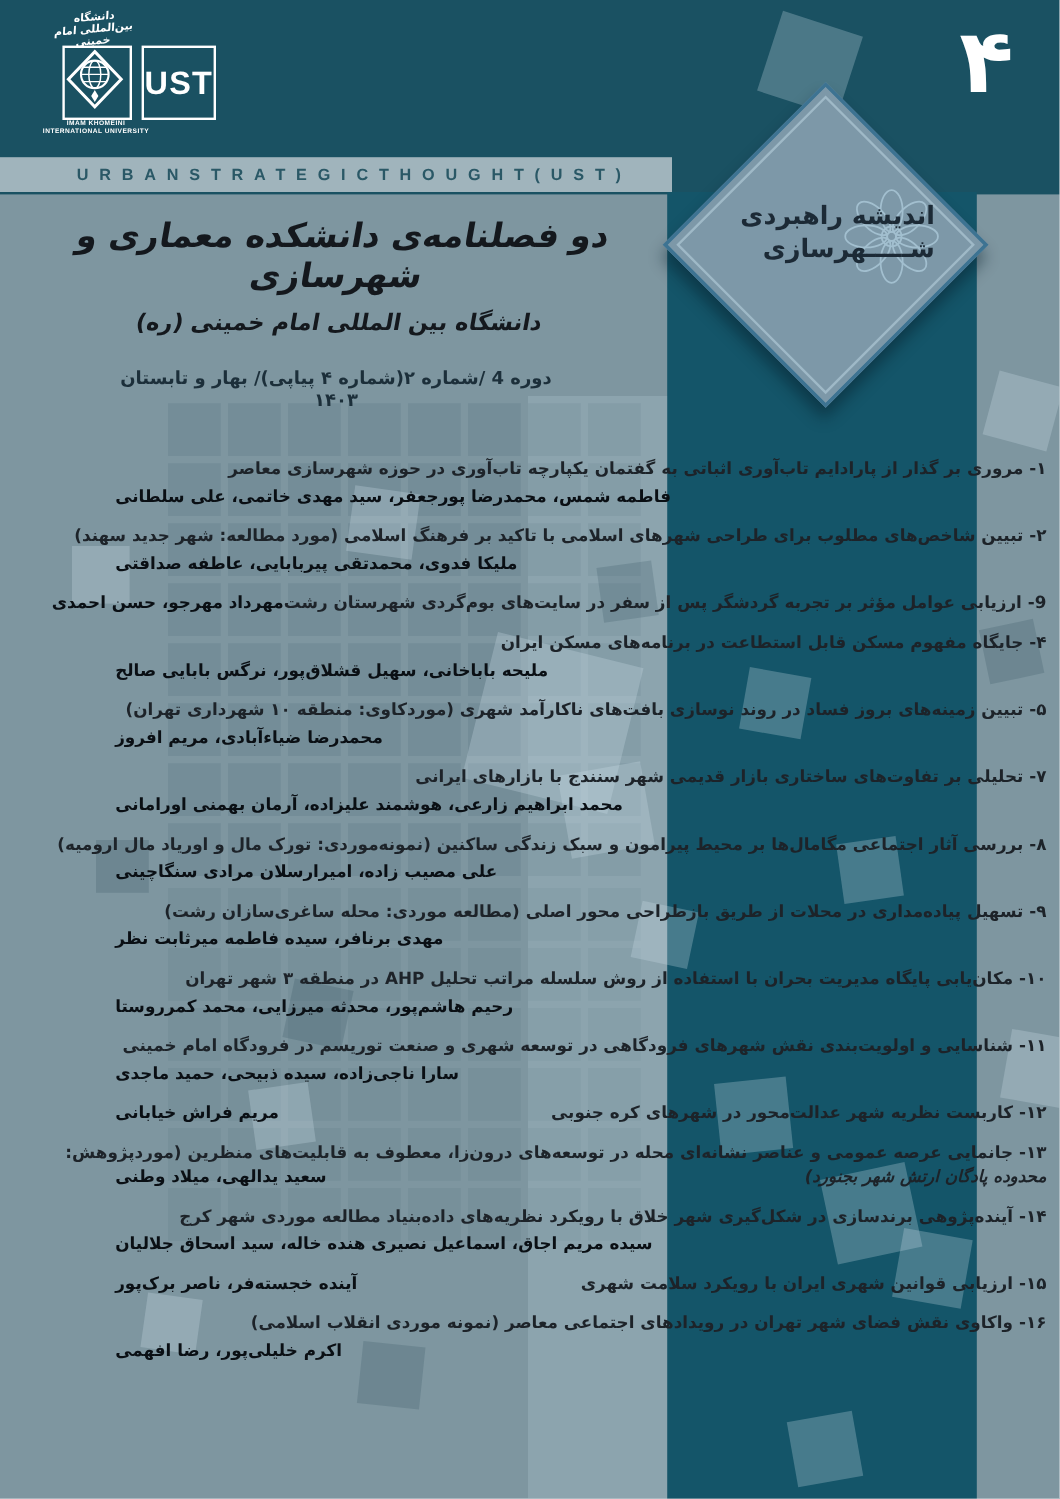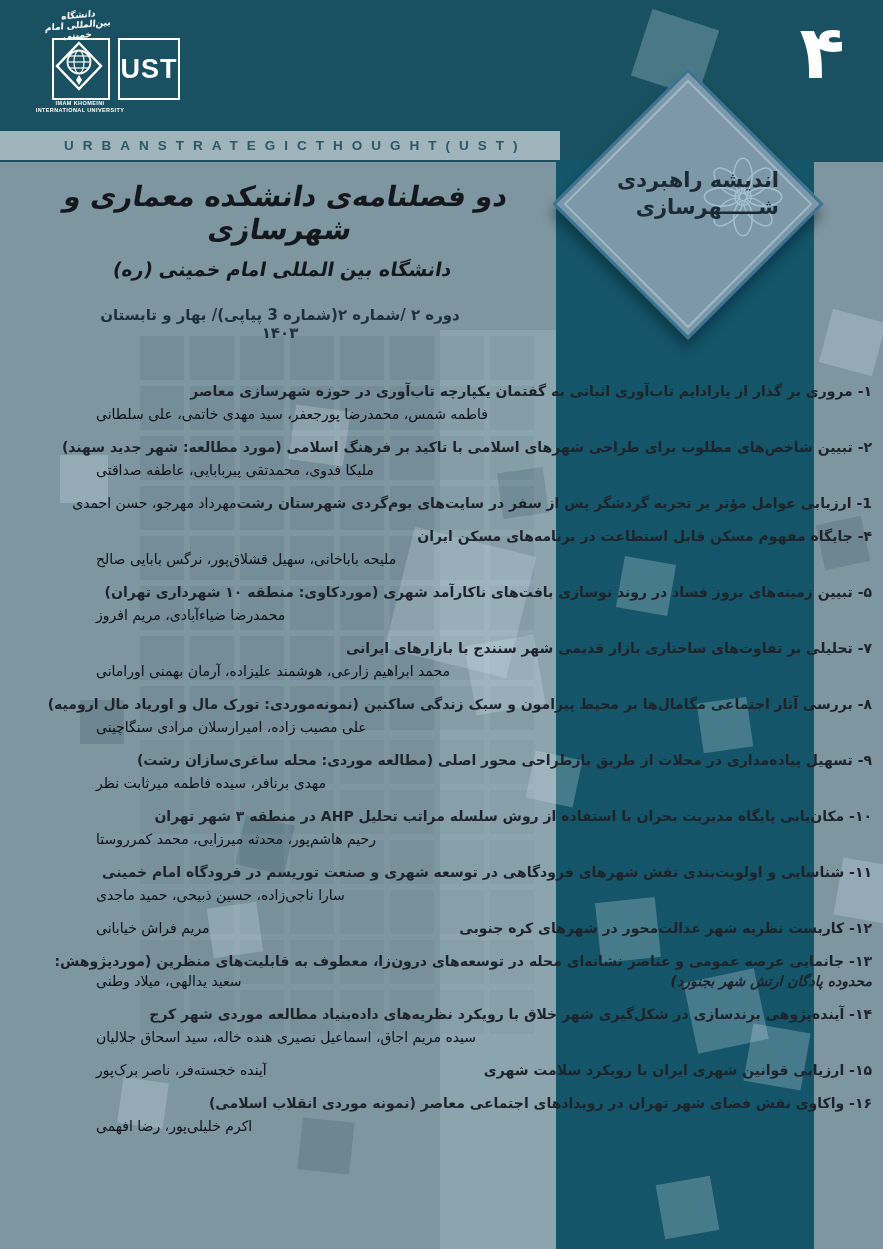--- a/index.html
+++ b/index.html
@@ -73,21 +73,21 @@
     color:#1c2f3a;font-size:15px;font-weight:bold;
   }
   
   .articles{position:absolute;left:96px;top:353px;width:776px;direction:rtl;z-index:5;margin-top:28px;}
   .article{margin-bottom:13px;}
   .article .title{
     font-size:14px;font-weight:bold;color:#1d2329;text-align:right;
     line-height:20px;white-space:nowrap;
   }
   .article .authors{
-    font-size:14px;font-weight:normal;color:#0a0f14;text-align:left;
+    font-size:14px;font-weight:bold;color:#0a0f14;text-align:left;
     line-height:20px;margin-top:3px;white-space:nowrap;
   }
   .article.inline{display:flex;justify-content:space-between;align-items:baseline;}
   .article.inline .authors{margin-top:0;}
   .cont-line{display:flex;justify-content:space-between;align-items:baseline;}
   .cont-line .title{margin-left:280px;white-space:nowrap;font-style:italic;}
   .cont-line .authors{margin-top:0;}
 </style>
 </head>
 <body>
@@ -281,33 +281,33 @@
       </svg>
       <div class="diamond-text">
         <div>اندیشه راهبردی</div>
         <div class="l2">شـــــهرسازی</div>
       </div>
     </div>
   </div>
 
   <div class="journal-title">دو فصلنامه‌ی دانشکده معماری و شهرسازی</div>
   <div class="university-name">دانشگاه بین المللی امام خمینی (ره)</div>
-  <div class="issue-info">دوره ۲ /شماره ۲(شماره 3 پیاپی)/ بهار و تابستان ۱۴۰۳</div>
+  <div class="issue-info">دوره 4 /شماره ۲(شماره ۴ پیاپی)/ بهار و تابستان ۱۴۰۳</div>
 
   <div class="articles" id="articles">
       <div class="article">
         <div class="title">۱- مروری بر گذار از پارادایم تاب‌آوری اثباتی به گفتمان یکپارچه تاب‌آوری در حوزه شهرسازی معاصر</div>
         <div class="authors">فاطمه شمس، محمدرضا پورجعفر، سید مهدی خاتمی، علی سلطانی</div>
       </div>
       <div class="article">
         <div class="title">۲- تبیین شاخص‌های مطلوب برای طراحی شهرهای اسلامی با تاکید بر فرهنگ اسلامی (مورد مطالعه: شهر جدید سهند)</div>
         <div class="authors">ملیکا فدوی، محمدتقی پیربابایی، عاطفه صداقتی</div>
       </div>
       <div class="article inline">
-        <div class="title">1- ارزیابی عوامل مؤثر بر تجربه گردشگر پس از سفر در سایت‌های بوم‌گردی شهرستان رشت</div>
+        <div class="title">9- ارزیابی عوامل مؤثر بر تجربه گردشگر پس از سفر در سایت‌های بوم‌گردی شهرستان رشت</div>
         <div class="authors">مهرداد مهرجو، حسن احمدی</div>
       </div>
       <div class="article">
         <div class="title">۴- جایگاه مفهوم مسکن قابل استطاعت در برنامه‌های مسکن ایران</div>
         <div class="authors">ملیحه باباخانی، سهیل قشلاق‌پور، نرگس بابایی صالح</div>
       </div>
       <div class="article">
         <div class="title">۵- تبیین زمینه‌های بروز فساد در روند نوسازی بافت‌های ناکارآمد شهری (موردکاوی: منطقه ۱۰ شهرداری تهران)</div>
         <div class="authors">محمدرضا ضیاءآبادی، مریم افروز</div>
       </div>
@@ -322,21 +322,21 @@
       <div class="article">
         <div class="title">۹- تسهیل پیاده‌مداری در محلات از طریق بازطراحی محور اصلی (مطالعه موردی: محله ساغری‌سازان رشت)</div>
         <div class="authors">مهدی برنافر، سیده فاطمه میرثابت نظر</div>
       </div>
       <div class="article">
         <div class="title">۱۰- مکان‌یابی پایگاه مدیریت بحران با استفاده از روش سلسله مراتب تحلیل AHP در منطقه ۳ شهر تهران</div>
         <div class="authors">رحیم هاشم‌پور، محدثه میرزایی، محمد کمرروستا</div>
       </div>
       <div class="article">
         <div class="title">۱۱- شناسایی و اولویت‌بندی نقش شهرهای فرودگاهی در توسعه شهری و صنعت توریسم در فرودگاه امام خمینی</div>
-        <div class="authors">سارا ناجی‌زاده، حسین ذبیحی، حمید ماجدی</div>
+        <div class="authors">سارا ناجی‌زاده، سیده ذبیحی، حمید ماجدی</div>
       </div>
       <div class="article inline">
         <div class="title">۱۲- کاربست نظریه شهر عدالت‌محور در شهرهای کره جنوبی</div>
         <div class="authors">مریم فراش خیابانی</div>
       </div>
       <div class="article">
         <div class="title">۱۳- جانمایی عرصه عمومی و عناصر نشانه‌ای محله در توسعه‌های درون‌زا، معطوف به قابلیت‌های منظرین (موردپژوهش:</div>
         <div class="cont-line">
           <div class="title">محدوده پادگان ارتش شهر بجنورد)</div>
           <div class="authors">سعید یدالهی، میلاد وطنی</div>

